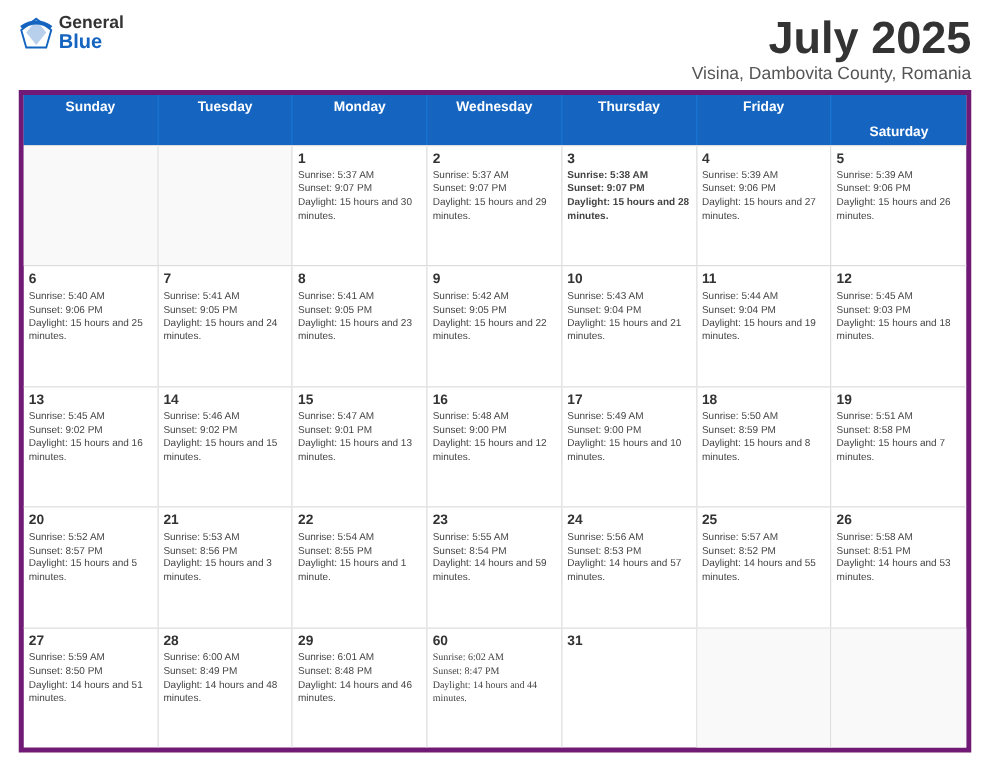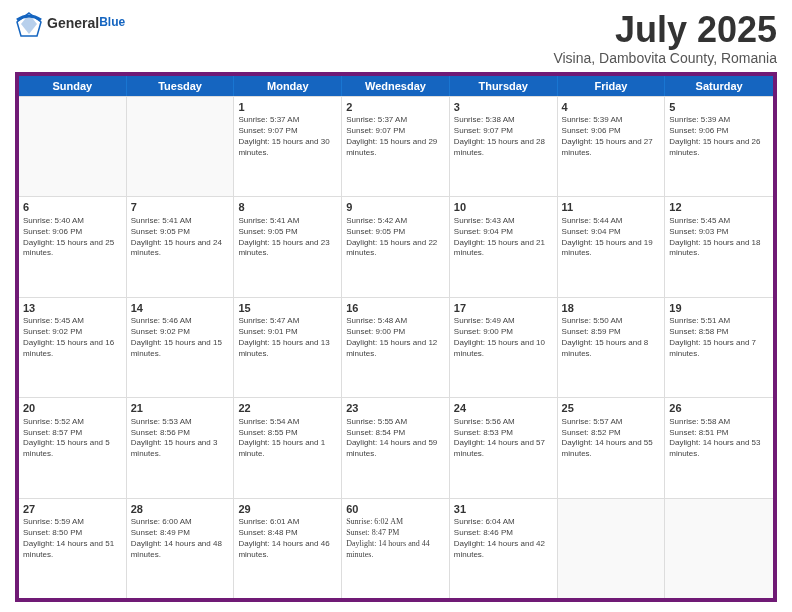--- a/index.html
+++ b/index.html
@@ -23,29 +23,30 @@
       align-items: flex-start;
       margin-bottom: 6px;
     }
     .logo {
       display: flex;
       align-items: center;
       gap: 4px;
     }
     .logo-text {
       display: flex;
+      flex-direction: column;
       line-height: 1.1;
     }
     .logo-general {
       font-size: 14px;
       font-weight: bold;
       color: #333;
     }
     .logo-blue {
-      font-size: 12px;
+      font-size: 16px;
       font-weight: bold;
       color: #1565c0;
     }
     .logo-icon {
       width: 28px;
       height: 28px;
     }
     .title-block {
       text-align: right;
     }
@@ -71,21 +72,21 @@
       background: #1565c0;
     }
     .cal-header-cell {
       color: #fff;
       font-size: 11px;
       font-weight: bold;
       padding: 4px 5px;
       text-align: center;
       border-right: 1px solid #1976d2;
     }
-    .cal-header-cell:last-child { border-right: none; }
+    .cal-header-cell:last-child { border-right: none; margin-top: 20px; }
     .cal-body {
       flex: 1;
       display: flex;
       flex-direction: column;
     }
     .cal-row {
       display: grid;
       grid-template-columns: repeat(7, 1fr);
       flex: 1;
       border-top: 1px solid #ddd;
@@ -157,21 +158,21 @@
 Daylight: 15 hours and 30 minutes.</div>
           </div>
           <div class="cal-cell">
             <span class="day-num">2</span>
             <div class="cell-text" style="white-space: pre-line;">Sunrise: 5:37 AM
 Sunset: 9:07 PM
 Daylight: 15 hours and 29 minutes.</div>
           </div>
           <div class="cal-cell">
             <span class="day-num">3</span>
-            <div class="cell-text" style="white-space: pre-line;">Sunrise: 5:38 AM
+            <div class="cell-text" style="white-space: pre-line; font-weight: bold;">Sunrise: 5:38 AM
 Sunset: 9:07 PM
 Daylight: 15 hours and 28 minutes.</div>
           </div>
           <div class="cal-cell">
             <span class="day-num">4</span>
             <div class="cell-text" style="white-space: pre-line;">Sunrise: 5:39 AM
 Sunset: 9:06 PM
 Daylight: 15 hours and 27 minutes.</div>
           </div>
           <div class="cal-cell">
@@ -333,22 +334,19 @@
 Daylight: 14 hours and 46 minutes.</div>
           </div>
           <div class="cal-cell">
             <span class="day-num">60</span>
             <div class="cell-text" style="white-space: pre-line; font-family: Liberation Serif, serif;">Sunrise: 6:02 AM
 Sunset: 8:47 PM
 Daylight: 14 hours and 44 minutes.</div>
           </div>
           <div class="cal-cell">
             <span class="day-num">31</span>
-            <div class="cell-text" style="white-space: pre-line;">Sunrise: 6:04 AM
-Sunset: 8:46 PM
-Daylight: 14 hours and 42 minutes.</div>
           </div>
           <div class="cal-cell empty"></div>
           <div class="cal-cell empty"></div>
         </div>
       </div>
   </div>
 </div>
 
 </body></html>

